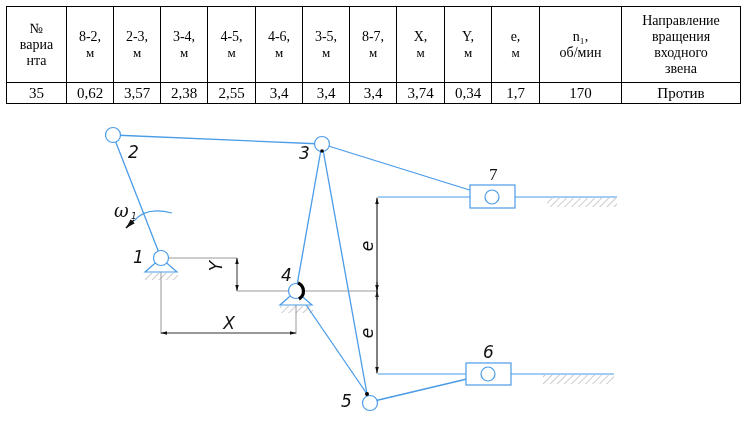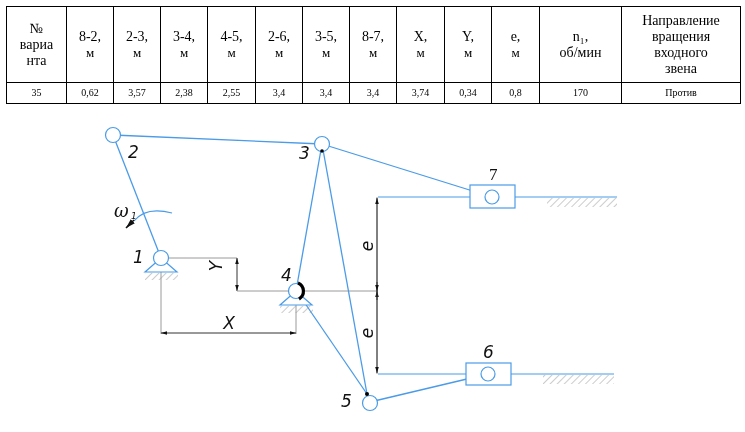--- a/index.html
+++ b/index.html
@@ -1,20 +1,20 @@
 <!DOCTYPE html>
 <html><head>
 <meta charset="utf-8">
 <style>
   html, body { margin:0; padding:0; background:#ffffff; }
   body { width:745px; height:432px; position:relative; overflow:hidden; font-family:"Liberation Serif", serif; color:#000; }
   table.params { position:absolute; left:6px; top:6px; border-collapse:collapse; table-layout:fixed; }
   table.params td { border:1px solid #000; text-align:center; font-size:14px; line-height:16px; padding:0; vertical-align:middle; }
   table.params tr.head td { height:75px; }
-  table.params tr.vals td { height:20px; font-size:10px; }
+  table.params tr.vals td { height:20px; font-size:15px; }
   .hl { display:block; }
   .hl.small { font-size:13px; }
   svg.mech { position:absolute; left:0; top:0; }
   .lbl { font-family:"DejaVu Sans", sans-serif; font-style:italic; font-size:17px; fill:#111; }
 </style>
 </head>
 <body>
 
 <table class="params">
   <colgroup>
@@ -49,21 +49,21 @@
         </td>
     <td>
           <span class="hl">3-4,</span>
           <span class="hl small">м</span>
         </td>
     <td>
           <span class="hl">4-5,</span>
           <span class="hl small">м</span>
         </td>
     <td>
-          <span class="hl">2-6,</span>
+          <span class="hl">4-6,</span>
           <span class="hl small">м</span>
         </td>
     <td>
           <span class="hl">3-5,</span>
           <span class="hl small">м</span>
         </td>
     <td>
           <span class="hl">8-7,</span>
           <span class="hl small">м</span>
         </td>
@@ -94,21 +94,21 @@
     <td>35</td>
     <td>0,62</td>
     <td>3,57</td>
     <td>2,38</td>
     <td>2,55</td>
     <td>3,4</td>
     <td>3,4</td>
     <td>3,4</td>
     <td>3,74</td>
     <td>0,34</td>
-    <td>0,8</td>
+    <td>1,7</td>
     <td>170</td>
     <td>Против</td>
   </tr>
 </tbody>
   </table>
 
 <svg class="mech" width="745" height="432" viewBox="0 0 745 432">
   <defs>
     <pattern id="hatch" width="5" height="5" patternUnits="userSpaceOnUse" patternTransform="rotate(45)">
       <line x1="0" y1="0" x2="0" y2="5" stroke="#999" stroke-width="1"></line>

